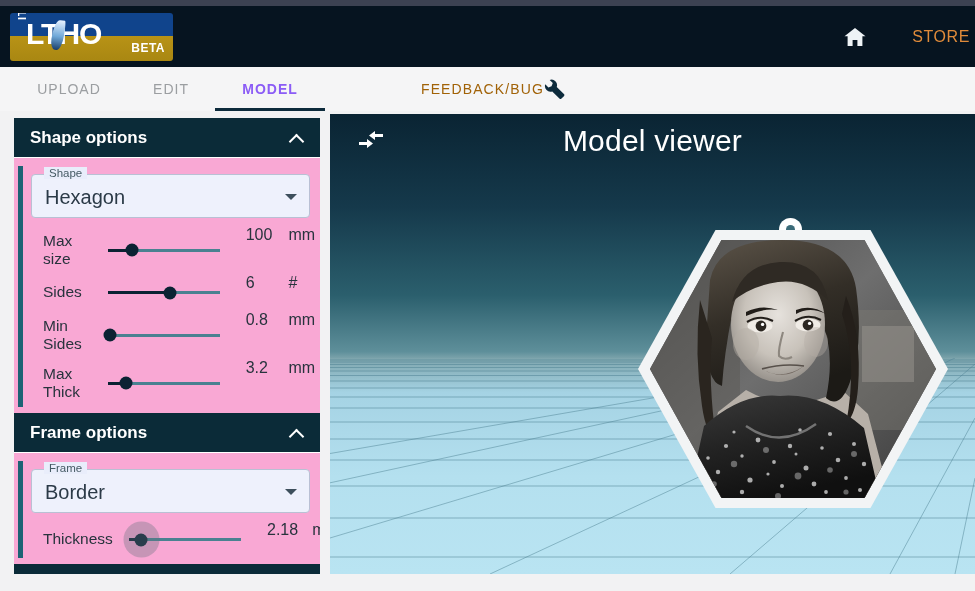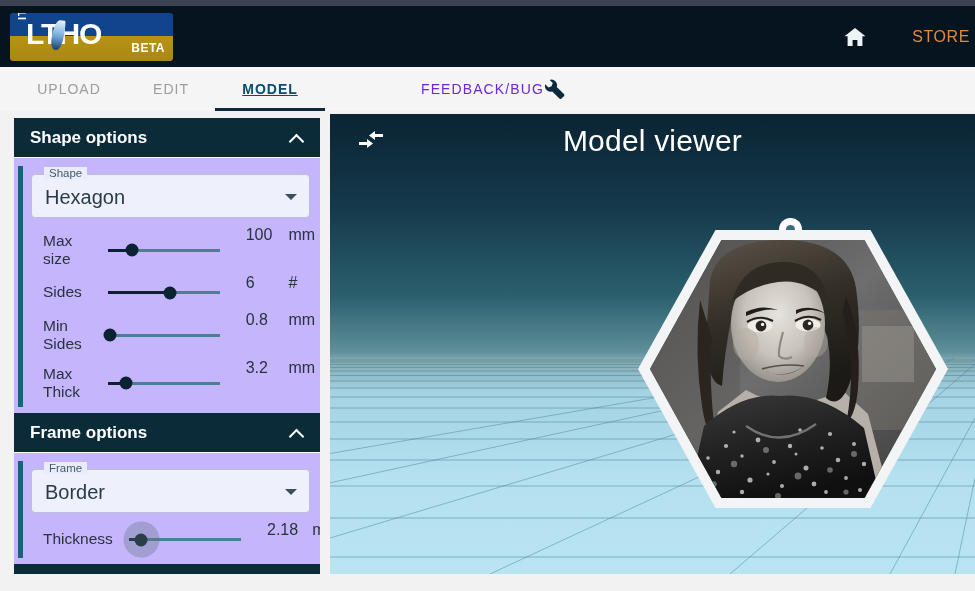--- a/index.html
+++ b/index.html
@@ -71,32 +71,32 @@
   .tabbar {
     position: absolute; left: 0; top: 67px; width: 975px; height: 44px;
     background: #f5f5f6;
   }
   .tab {
     position: absolute; top: 0; height: 44px;
     display: flex; align-items: center; justify-content: center;
     font-size: 14px; letter-spacing: 1px; color: #9b9ea1;
     cursor: pointer; font-weight: 500;
   }
-  .tab.active { color: #0c4a6e; font-weight: bold; text-decoration: underline; }
+  .tab.active { color: #8b5cf6; font-weight: bold; }
   .tab.active::after {
     content: ""; position: absolute; left: 0; right: 0; bottom: 0;
     height: 3px; background: #0d2b3c;
   }
   #tab-upload { left: 14px; width: 110px; }
   #tab-edit   { left: 134px; width: 74px; }
   #tab-model  { left: 215px; width: 110px; }
   .tab-link {
     position: absolute; top: 0; height: 44px;
     display: flex; align-items: center; 
-    font-size: 14px; letter-spacing: 1.1px; color: #6d28d9;
+    font-size: 14px; letter-spacing: 1.1px; color: #a16207;
     font-weight: 500; cursor: pointer;
   }
   #tab-feedback { left: 421px; }
   #tab-donate   { left: 764px; }
 
   
   .sidebar {
     position: absolute; left: 14px; top: 118px;
     width: 306px; height: 456px;
     overflow: hidden;
@@ -112,21 +112,21 @@
   .panel-title {
     color: #ffffff; font-size: 17px; font-weight: bold;
   }
   .chev { width: 14px; height: 14px; position: relative; }
   .chev::before {
     content: ""; position: absolute; left: 1px; top: 3px;
     width: 9px; height: 9px;
     border-right: 2px solid #ffffff; border-bottom: 2px solid #ffffff;
   }
   .chev.up::before { transform: rotate(-135deg); top: 5px; }
-  .panel-body { background: #c4b5fd; padding: 8px 0 6px 0; }
+  .panel-body { background: #f9a8d4; padding: 8px 0 6px 0; }
 
   
   .field-row { display: flex; align-items: center; padding: 0 0 0 4px; }
   .accent-bar { width: 5px; background: #1c6274; align-self: stretch; flex: 0 0 5px; }
   .select-wrap {
     position: relative; flex: 1; margin: 8px 10px 8px 8px;
     border: 1px solid #b9c0d4; border-radius: 4px; height: 44px;
     background: #eef1fc;
   }
   .select-legend {

